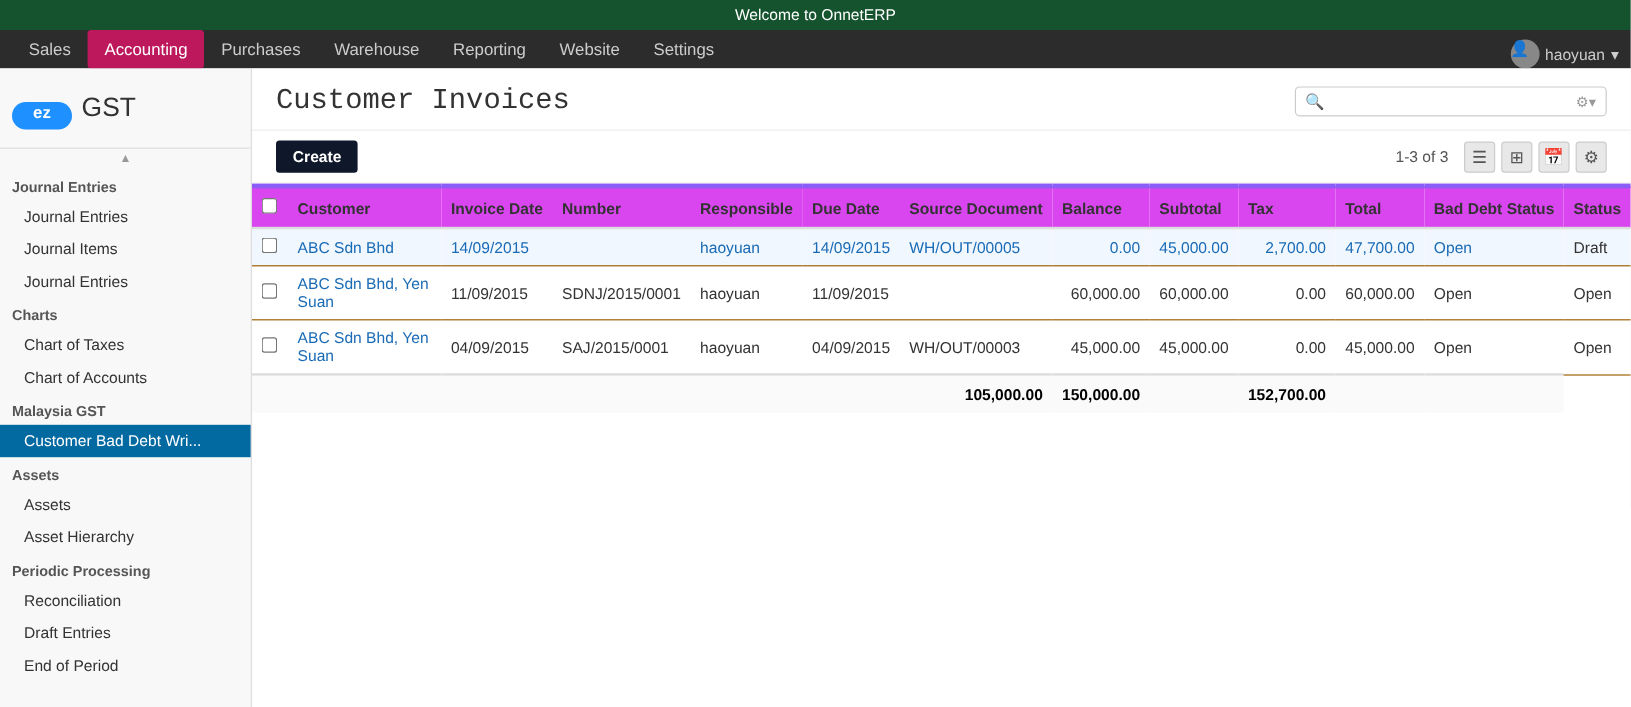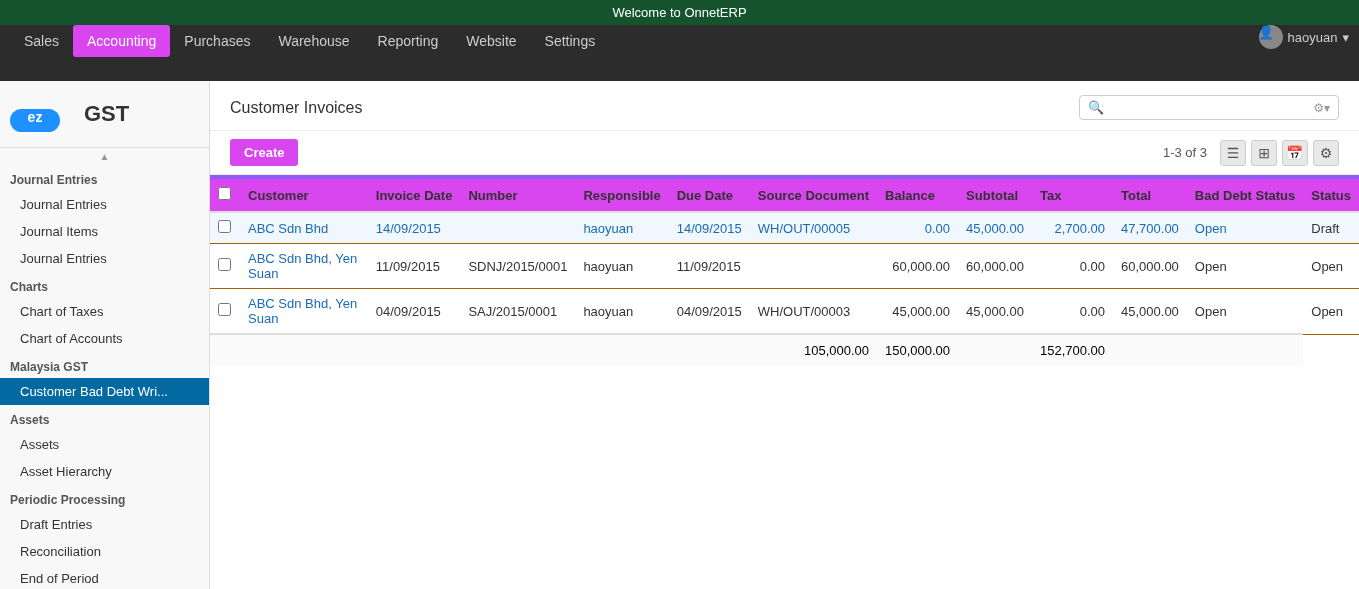--- a/index.html
+++ b/index.html
@@ -11,32 +11,32 @@
       color: white;
       text-align: center;
       padding: 5px;
       font-size: 13px;
     }
 
     
     .nav-bar {
       background: #2c2c2c;
       display: flex;
-      align-items: flex-start;
+      align-items: flex-end;
       padding: 0 10px;
-      height: 56px;
+      height: 32px;
     }
     .nav-bar .nav-item {
       color: #ccc;
       padding: 8px 14px;
       cursor: pointer;
       font-size: 14px;
     }
     .nav-bar .nav-item.active {
-      background: #d946ef;
+      background: #be185d;
       color: white;
       border-radius: 3px;
     }
     .nav-bar .spacer { flex: 1; }
     .nav-bar .user-area {
       color: #ccc;
       display: flex;
       align-items: center;
       gap: 5px;
     }
@@ -78,23 +78,22 @@
       align-items: flex-start;
       justify-content: center;
       color: white;
       font-weight: bold;
       font-size: 14px;
       position: relative;
       margin-top: 13px;
     }
     .sidebar-logo .brand-text {
       font-size: 22px;
-      font-weight: bold;
+      font-weight: normal;
       color: #333;
-      margin-left: 16px;
     }
     .sidebar-section-header {
       color: #555;
       font-weight: bold;
       font-size: 12px;
       padding: 8px 10px 4px 10px;
       cursor: pointer;
     }
     .sidebar-item {
       padding: 6px 10px 6px 20px;
@@ -121,24 +120,25 @@
       overflow-y: auto;
     }
 
     .content-header {
       display: flex;
       align-items: center;
       padding: 14px 20px 10px 20px;
       border-bottom: 1px solid #eee;
     }
     .content-header h1 {
-      font-size: 16px;
+      font-size: 24px;
       font-weight: normal;
       color: #333;
       flex: 1;
+      font-family: Liberation Mono, monospace;
     }
     .search-bar {
       display: flex;
       align-items: center;
       border: 1px solid #ccc;
       border-radius: 4px;
       padding: 4px 8px;
       background: white;
       width: 260px;
     }
@@ -156,21 +156,21 @@
       margin-left: 4px;
     }
 
     .toolbar {
       display: flex;
       align-items: center;
       padding: 8px 20px;
       border-bottom: 1px solid #eee;
     }
     .create-btn {
-      background: #d946ef;
+      background: #0f172a;
       color: white;
       border: none;
       padding: 6px 14px;
       border-radius: 3px;
       cursor: pointer;
       font-size: 13px;
       font-weight: bold;
     }
     .toolbar-spacer { flex: 1; }
     .view-controls {
@@ -218,21 +218,21 @@
       border-bottom: 1px solid #a16207;
     }
     .data-table tbody td {
       padding: 7px 8px;
       color: #333;
       font-size: 13px;
     }
     .data-table tbody td.link-blue { color: #1a6bb5; cursor: pointer; }
     .data-table tfoot td {
       padding: 8px 8px;
-      font-weight: normal;
+      font-weight: bold;
       background: #fafafa;
       border-top: 2px solid #ddd;
       text-align: right;
     }
     .data-table input[type="checkbox"] { cursor: pointer; }
     .text-right { text-align: right; }
     .text-num { text-align: right; font-size: 13px; }
     .status-open { color: #333; }
     .status-draft { color: #1a6bb5; cursor: pointer; }
     .footer-row td { font-weight: bold; }
@@ -282,22 +282,22 @@
     <div class="sidebar-item">Chart of Accounts</div>
 
     <div class="sidebar-section-header">Malaysia GST</div>
     <div class="sidebar-item active">Customer Bad Debt Wri...</div>
 
     <div class="sidebar-section-header">Assets</div>
     <div class="sidebar-item">Assets</div>
     <div class="sidebar-item">Asset Hierarchy</div>
 
     <div class="sidebar-section-header">Periodic Processing</div>
+    <div class="sidebar-item">Reconciliation</div>
     <div class="sidebar-item">Draft Entries</div>
-    <div class="sidebar-item">Reconciliation</div>
     <div class="sidebar-item">End of Period</div>
   </aside>
 
   <main class="main-content">
 
     <div class="content-header">
       <h1>Customer Invoices</h1>
       <div class="search-bar">
         <span>🔍</span>
         <input type="text" style="">

